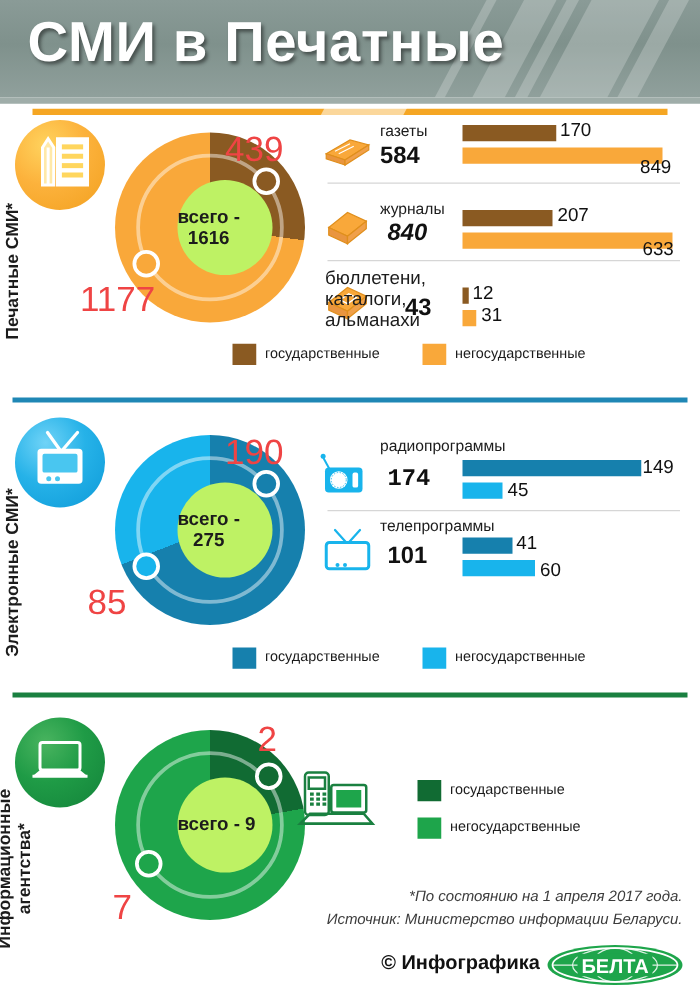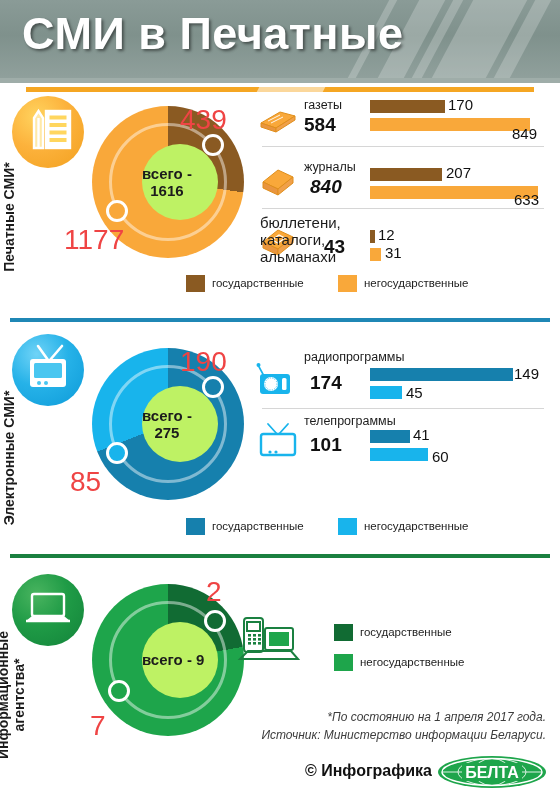--- a/index.html
+++ b/index.html
@@ -277,21 +277,21 @@
     <div class="row" style="height:62px;">
       <svg class="rowicon" style="left:-6px; top:16px;" width="44" height="36" viewBox="0 0 44 36">
         <line x1="8" y1="14" x2="2" y2="3" stroke="#18b4ec" stroke-width="1.6"></line>
         <circle cx="2.5" cy="3" r="2" fill="#18b4ec"></circle>
         <rect x="4" y="12" width="30" height="20" rx="3" fill="#18b4ec"></rect>
         <circle cx="15" cy="22" r="7" fill="#ffffff"></circle>
         <circle cx="15" cy="22" r="6" fill="none" stroke="#18b4ec" stroke-width="0.7" stroke-dasharray="1.2 1.2"></circle>
         <rect x="26" y="16" width="4.5" height="12" rx="1.5" fill="#ffffff"></rect>
       </svg>
       <div class="rowtitle" style="left:42px; top:4px;">радиопрограммы</div>
-      <div class="rowtotal" style="left:48px; top:26px;">174</div>
+      <div class="rowtotal" style="left:48px; top:26px;font-family:Liberation Mono, monospace;">174</div>
       <div class="bar" style="left:108px; top:22px; width:143px; background:#1680ad;"></div>
       <div class="barval" style="left:252px; top:19px;">149</div>
       <div class="bar" style="left:108px; top:40px; width:32px; background:#18b4ec;"></div>
       <div class="barval" style="left:144px; top:38px;">45</div>
     </div>
 
     <div class="row" style="height:60px;">
       <div class="rowline"></div>
       <svg class="rowicon" style="left:-4px; top:14px;" width="42" height="38" viewBox="0 0 42 38">
         <g stroke="#18b4ec" stroke-width="1.8" fill="none" stroke-linecap="round">

